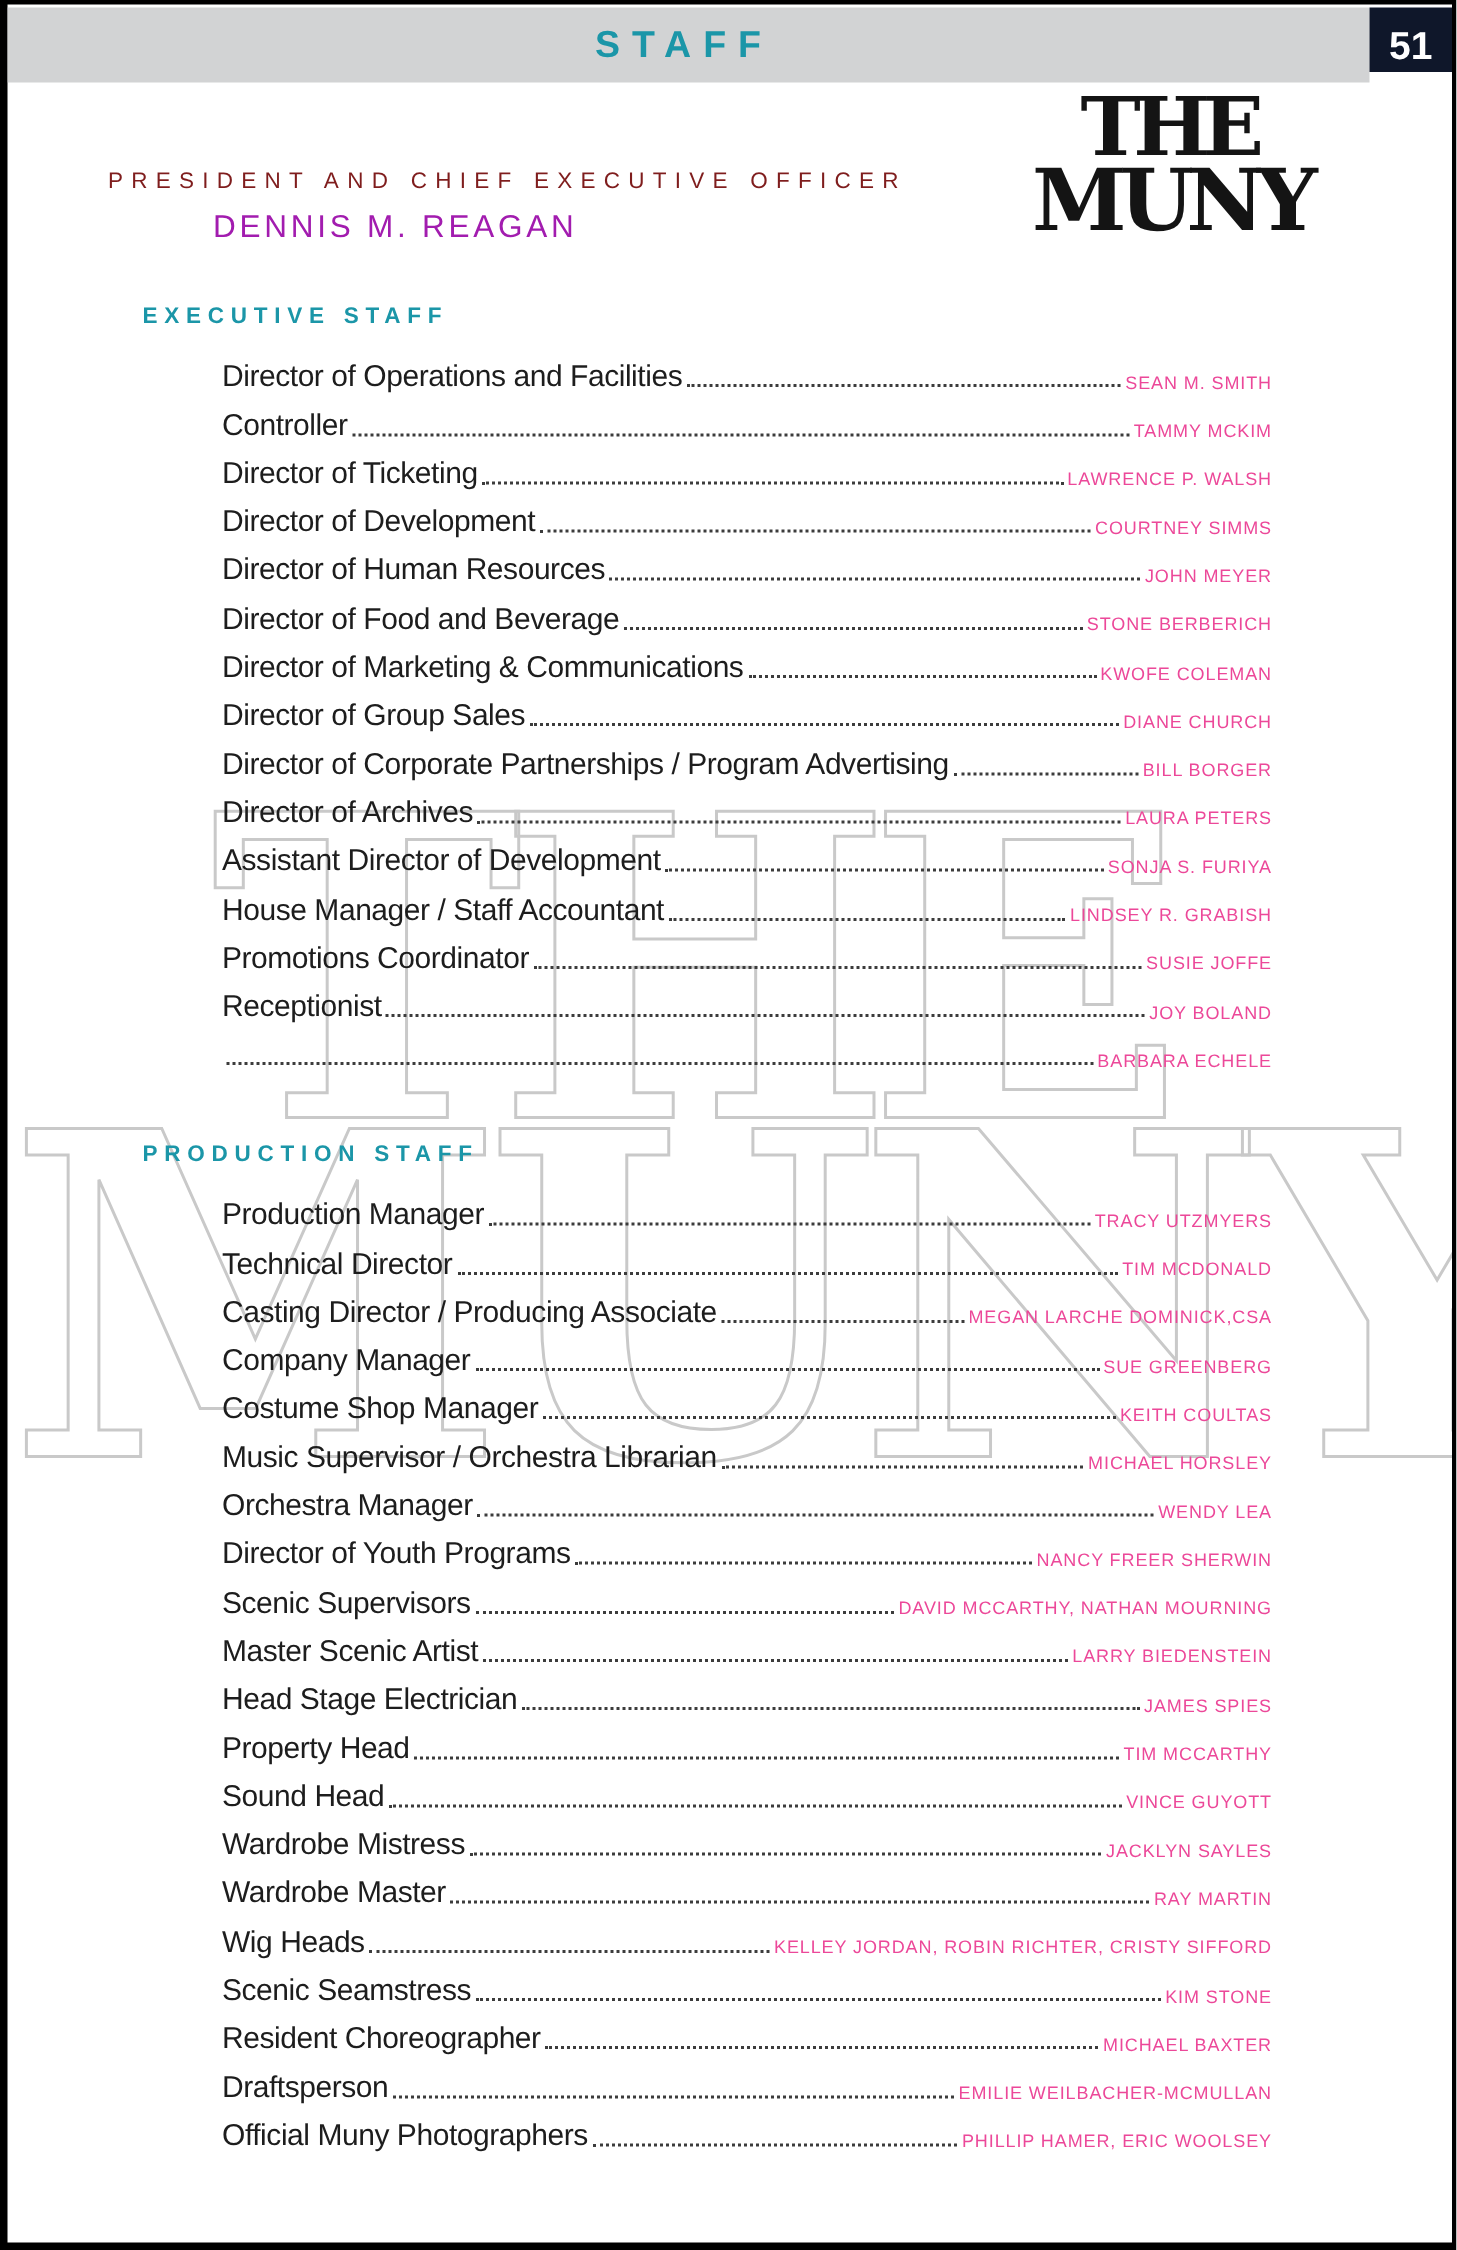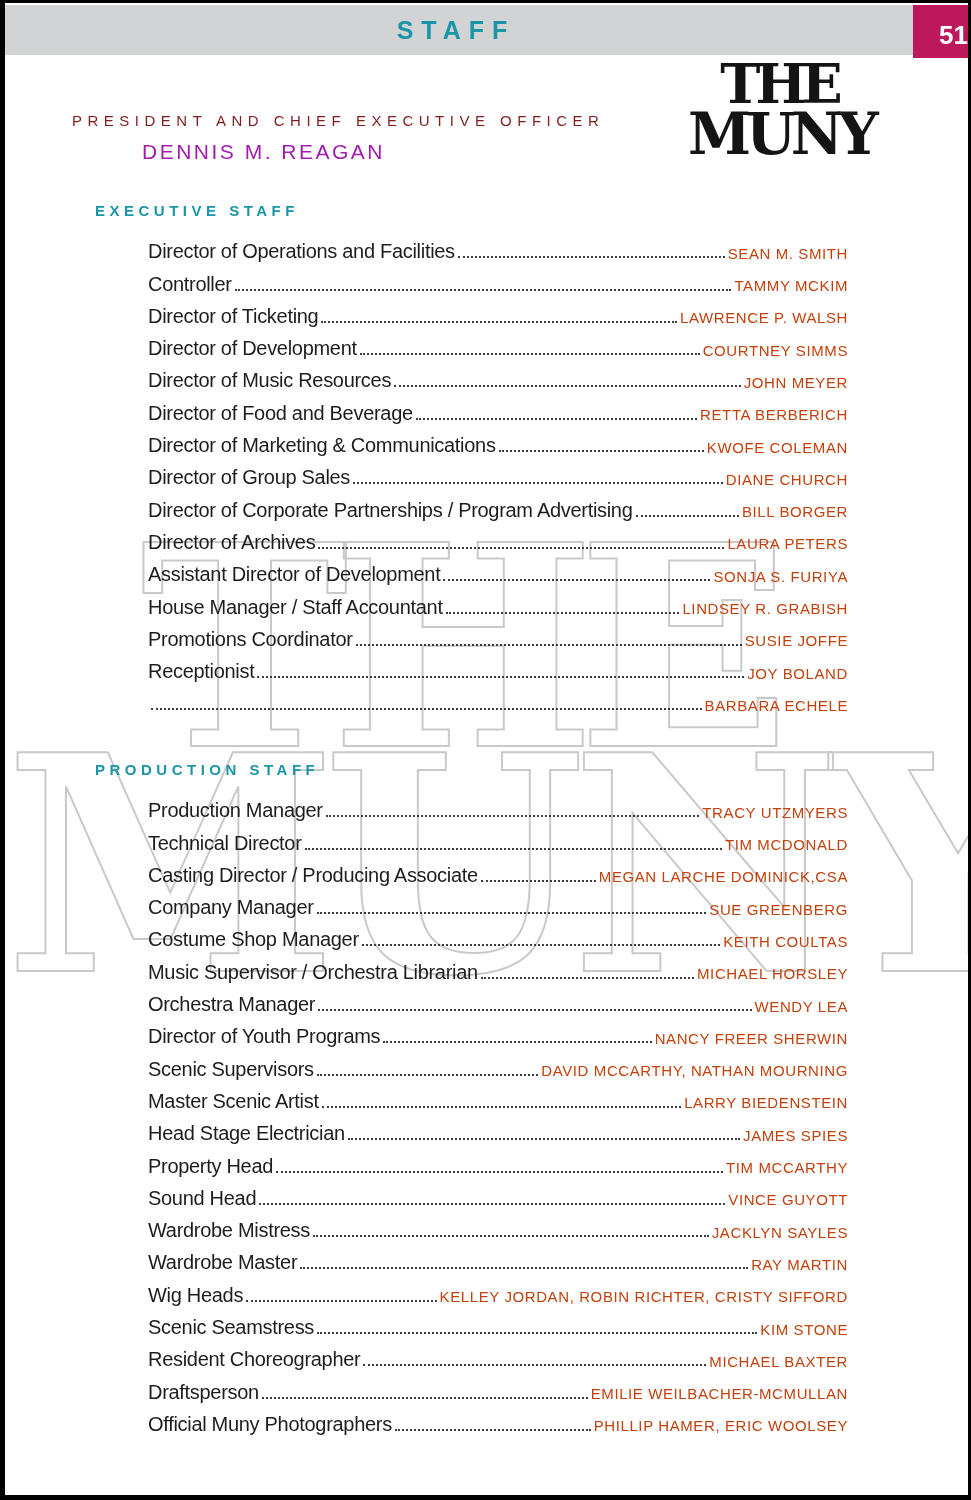--- a/index.html
+++ b/index.html
@@ -21,23 +21,23 @@
     background:#d2d3d4; z-index:3;
   }
   .header-title {
     position:absolute; left:0; top:2px; width:902px; height:50px;
     line-height:50px; text-align:center;
     font-size:25px; font-weight:bold; letter-spacing:8px;
     color:#1b96a8; z-index:4;
   }
   .page-box {
     position:absolute; left:908px; top:2px;
-    width:55px; height:53px;
-    background:#be185d; color:#ffffff;
-    display:flex; align-items:center; justify-content:flex-end;
+    width:55px; height:43px;
+    background:#0f172a; color:#ffffff;
+    display:flex; align-items:center; justify-content:center;
     padding-top:8px; box-sizing:border-box;
     font-size:26px; font-weight:bold; z-index:4;
   }
 
   
   .logo {
     position:absolute; left:683px; top:54px; width:182px;
     text-align:center; color:#141414;
     font-family:"DejaVu Serif", serif; font-weight:bold;
     z-index:2; line-height:1;
@@ -80,21 +80,21 @@
   .row-title {
     font-size:20px; color:#1d1d1d; letter-spacing:-0.3px;
     white-space:nowrap;
   }
   .leader {
     flex:1; min-width:8px;
     border-bottom:2.5px dotted #3c3c3c;
     margin:0 3px 5px 3px;
   }
   .row-name {
-    font-size:15px; color:#c2410c; letter-spacing:0.6px;
+    font-size:12px; color:#ec4899; letter-spacing:0.6px;
     white-space:nowrap; padding-bottom:1.5px;margin-top:25px;
   }
 </style>
 </head>
 <body>
 
 <div class="page">
 
   <div class="watermark" aria-hidden="true">
     <div class="wm-the">THE</div>
@@ -135,28 +135,28 @@
             <span class="row-title">Director of Ticketing</span>
             <span class="leader"></span>
             <span class="row-name">LAWRENCE P. WALSH</span>
           </div>
           <div class="row">
             <span class="row-title">Director of Development</span>
             <span class="leader"></span>
             <span class="row-name">COURTNEY SIMMS</span>
           </div>
           <div class="row">
-            <span class="row-title">Director of Music Resources</span>
+            <span class="row-title">Director of Human Resources</span>
             <span class="leader"></span>
             <span class="row-name">JOHN MEYER</span>
           </div>
           <div class="row">
             <span class="row-title">Director of Food and Beverage</span>
             <span class="leader"></span>
-            <span class="row-name">RETTA BERBERICH</span>
+            <span class="row-name">STONE BERBERICH</span>
           </div>
           <div class="row">
             <span class="row-title">Director of Marketing &amp; Communications</span>
             <span class="leader"></span>
             <span class="row-name">KWOFE COLEMAN</span>
           </div>
           <div class="row">
             <span class="row-title">Director of Group Sales</span>
             <span class="leader"></span>
             <span class="row-name">DIANE CHURCH</span>

